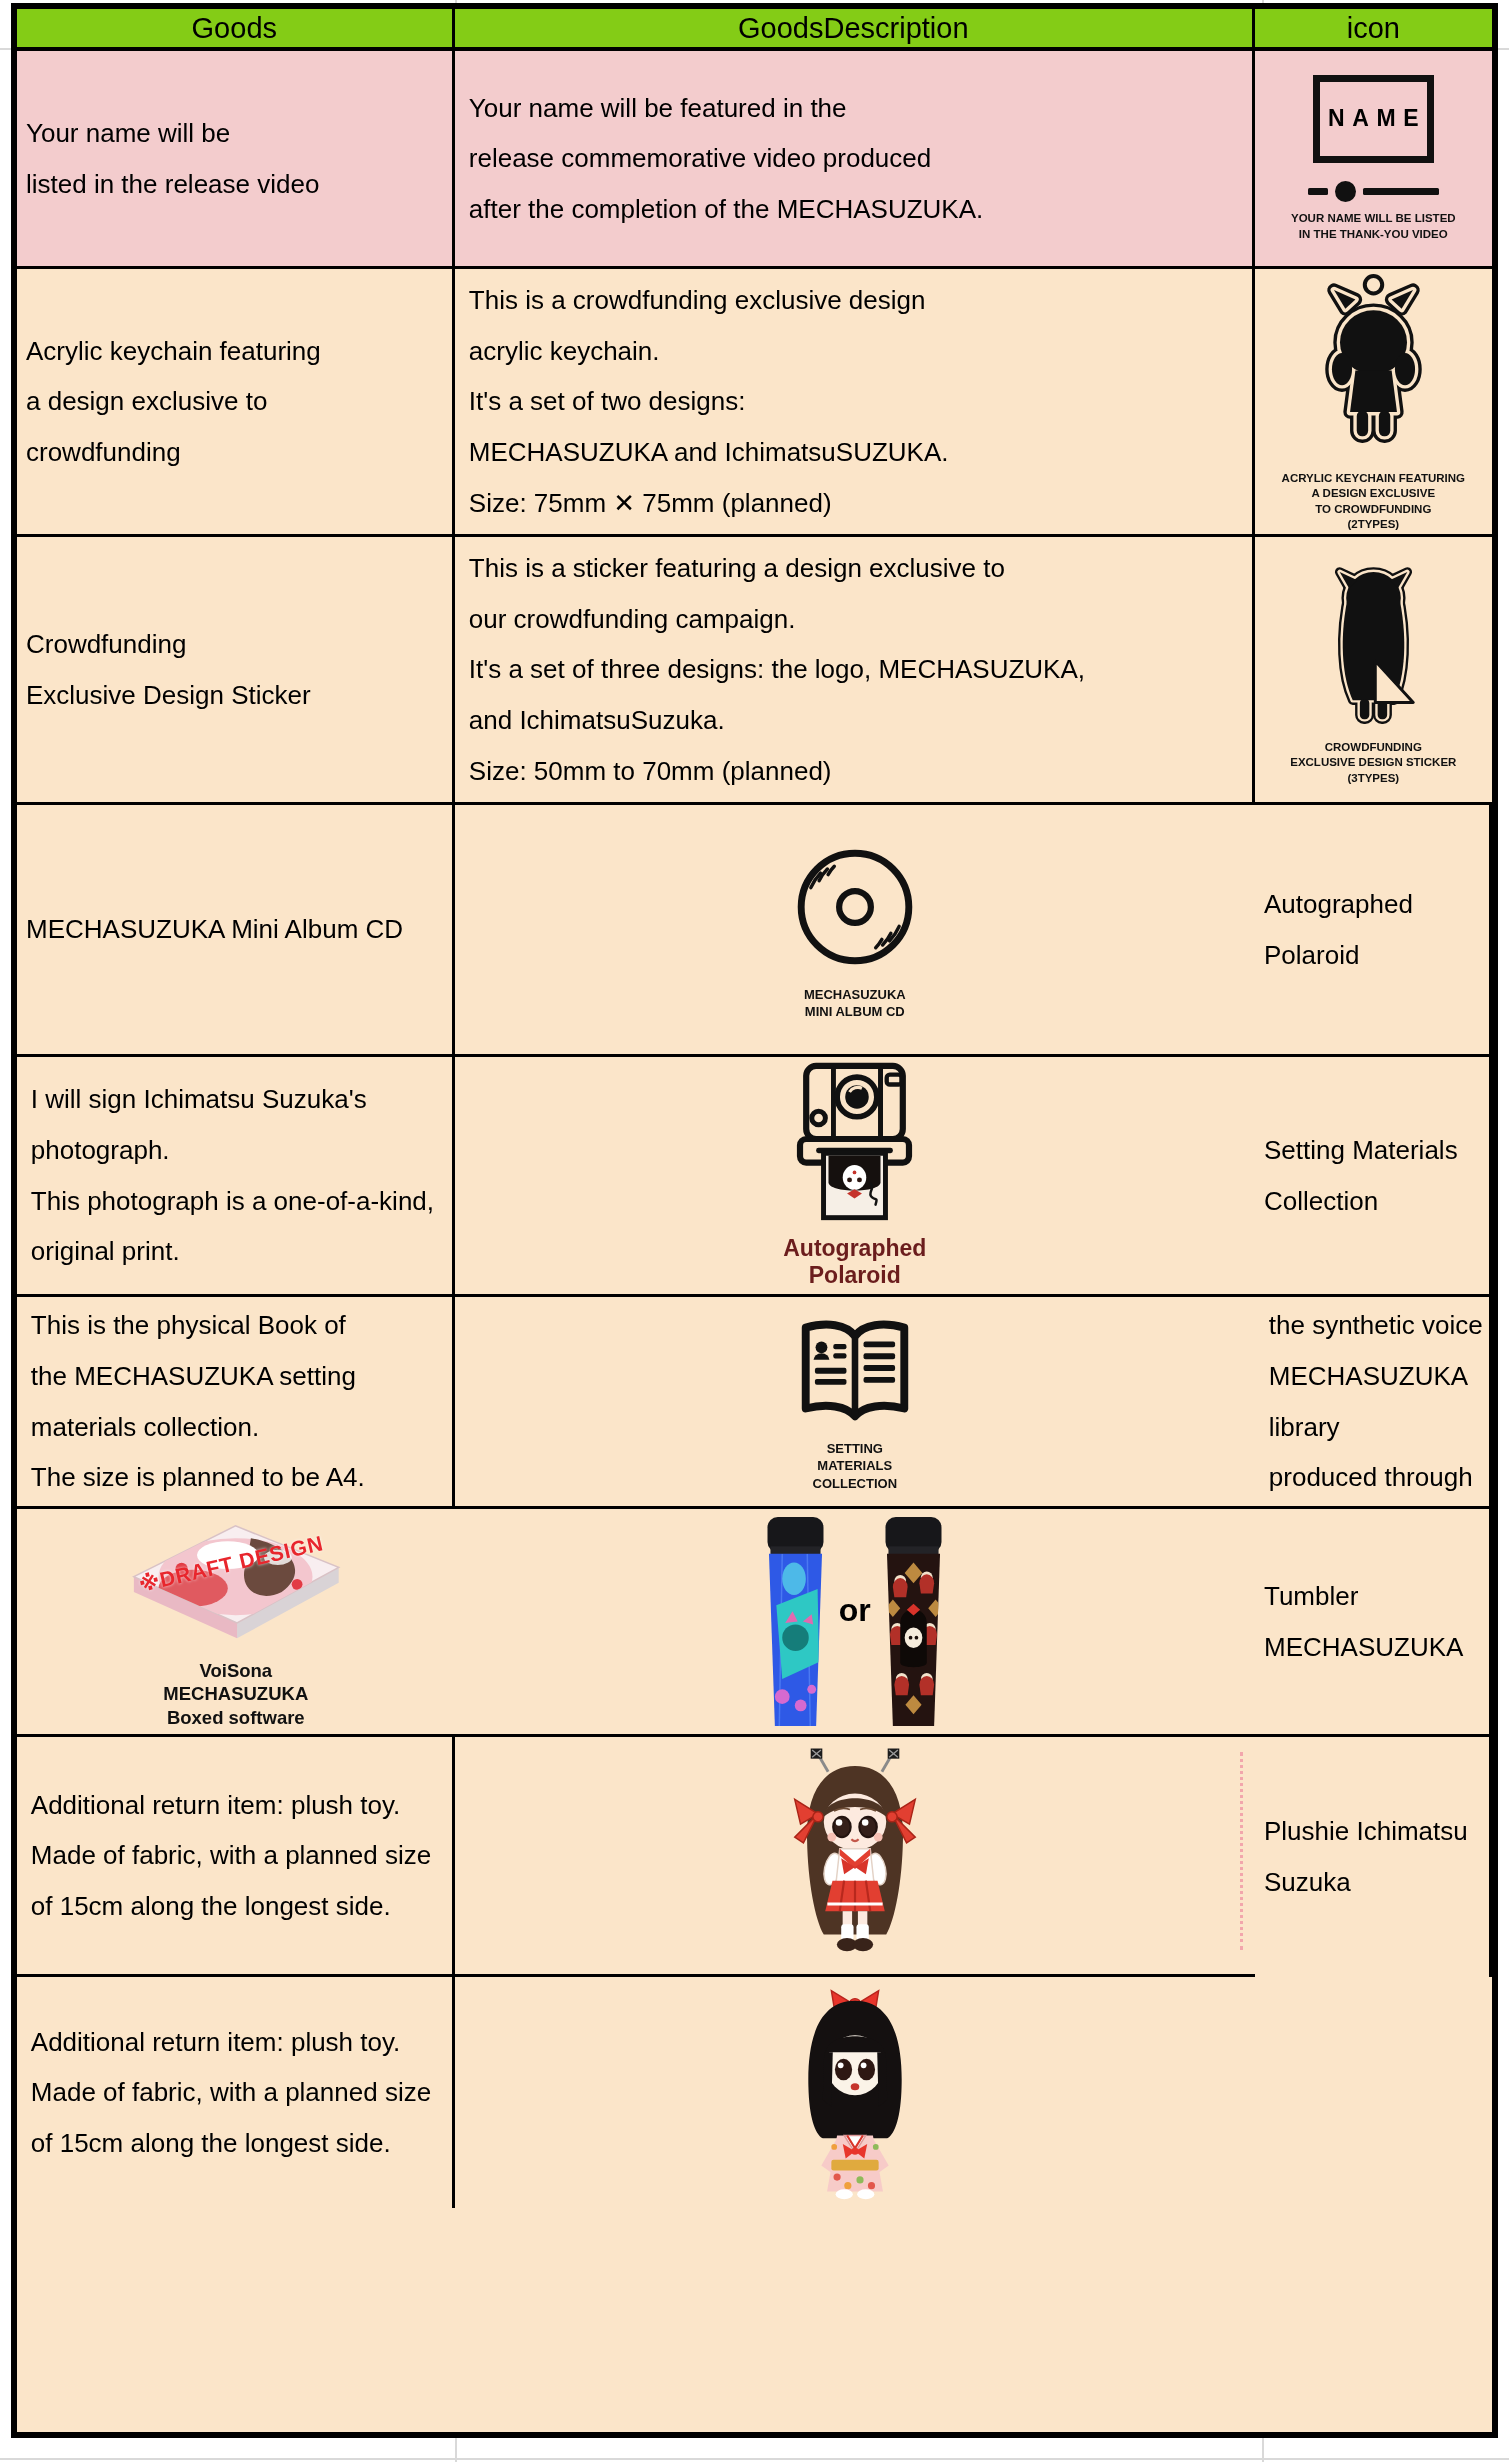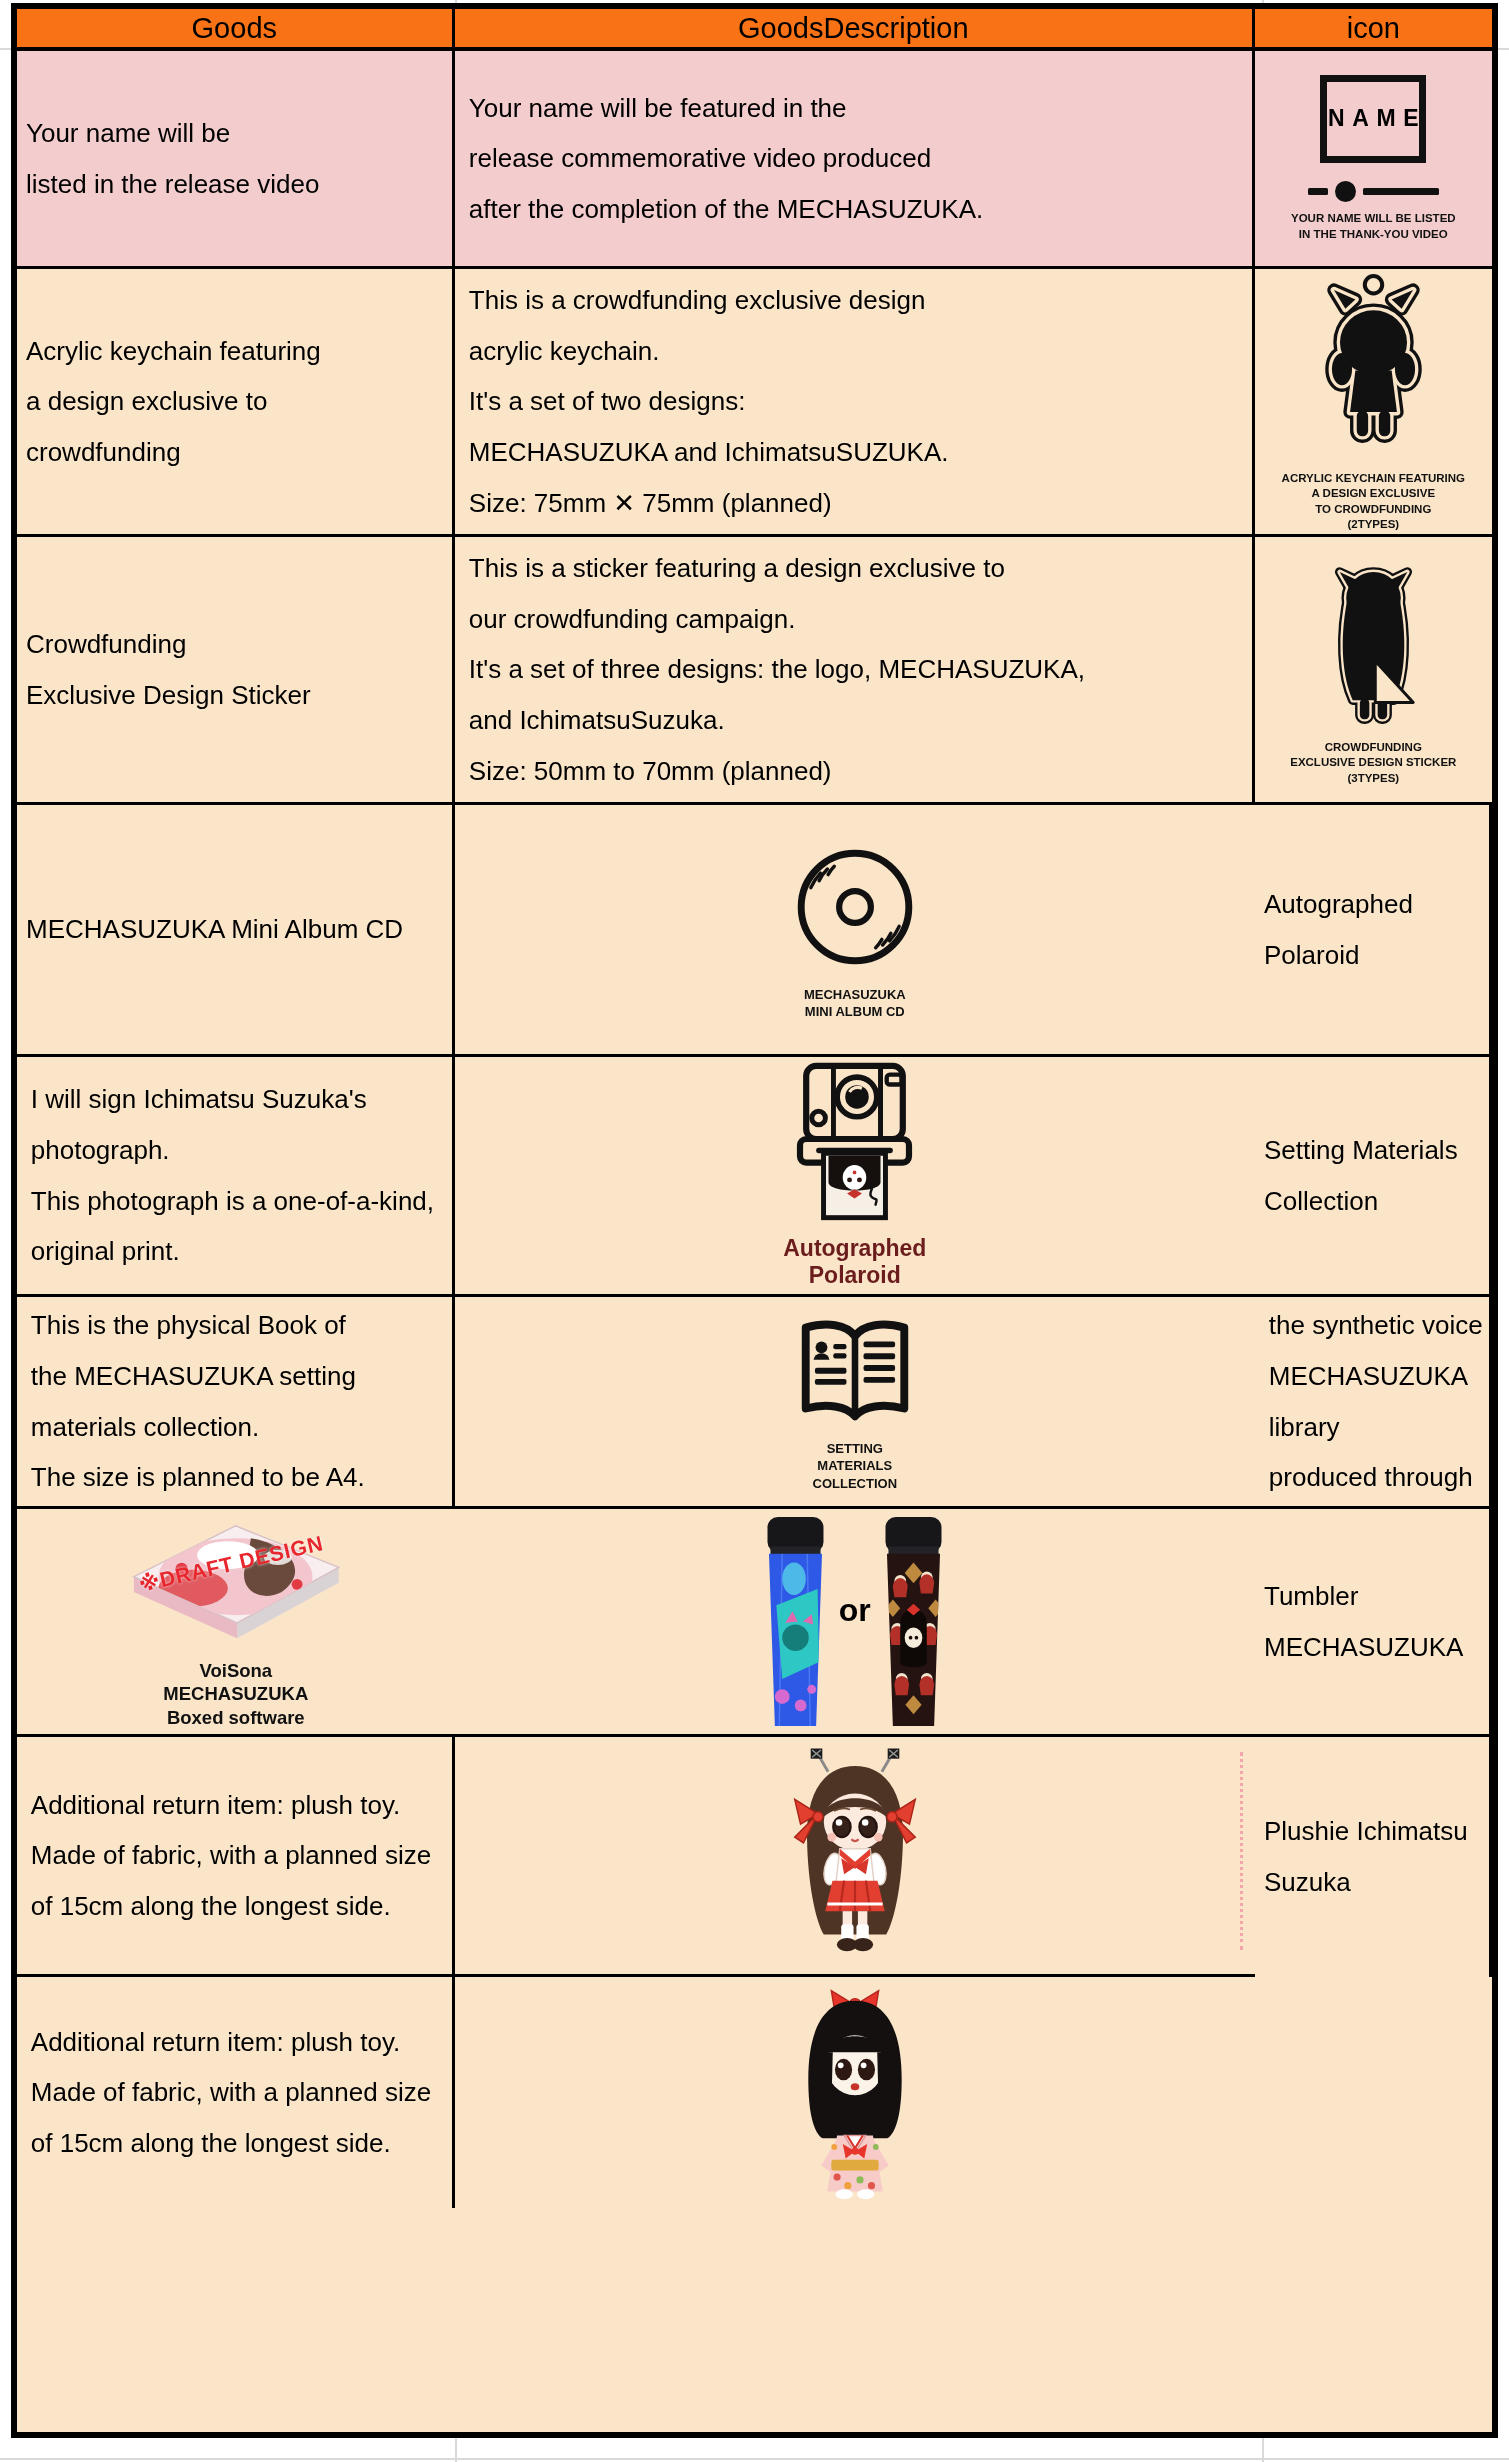--- a/index.html
+++ b/index.html
@@ -17,39 +17,39 @@
     border:6.2px solid #000; background:#fbe5c9; z-index:1;
     display:grid;
     grid-template-columns:438px 800px 237px;
     grid-template-rows:42px 218px 268px 268px 252px 240px 212px 228px 240px 231px 225px; }
 
   .td { border-right:3.8px solid #000; border-bottom:3.8px solid #000;
         display:flex; align-items:center; overflow:hidden; }
   .td.br0 { border-right:none; }
   .td.bb0 { border-bottom:none; }
 
-  .hdr { background:#f97316; justify-content:center; border-bottom-width:4.6px; }
+  .hdr { background:#84cc16; justify-content:center; border-bottom-width:4.6px; }
   .hdr span { font-size:29px; font-weight:400; }
 
   .pink { background:#f3cccd; }
 
   .goods-cell { padding-left:9.2px; }
   .desc-cell  { padding-left:14px; }
   .cell-text  { font-size:26px; line-height:1.95; white-space:pre-line; }
 
   .icon-cell { flex-direction:column; justify-content:center; position:relative; }
 
   .icon-caption { font-weight:700; font-size:11.5px; line-height:1.35; text-align:center;
                   white-space:pre-line; color:#111; margin-top:9.2px; }
   .caption-lg       { font-size:13px; }
   .caption-polaroid { font-size:23px; line-height:1.2; color:#6b1d1d; margin-top:12.3px; }
   .caption-box      { font-size:18.5px; line-height:1.25; margin-top:10.8px; }
 
   
-  .name-frame { width:106px; height:88px; border:7px solid #111;
+  .name-frame { width:121px; height:88px; border:7px solid #111;
                 display:flex; align-items:center; justify-content:center; margin-bottom:18.5px; }
   .name-frame span { font-size:23px; font-weight:600; letter-spacing:7.7px; padding-left:7.7px; }
   .progress-bar { display:flex; align-items:center; width:131px; }
   .progress-bar .seg { height:7px; background:#111; border-radius:1.5px; }
   .progress-bar .short { width:20px; margin-right:7px; }
   .progress-bar .dot { width:21px; height:21px; border-radius:50%; background:#111; margin-right:7px; }
   .progress-bar .long { flex:1; }
 
   
   .tumbler-row { display:flex; align-items:center; }

